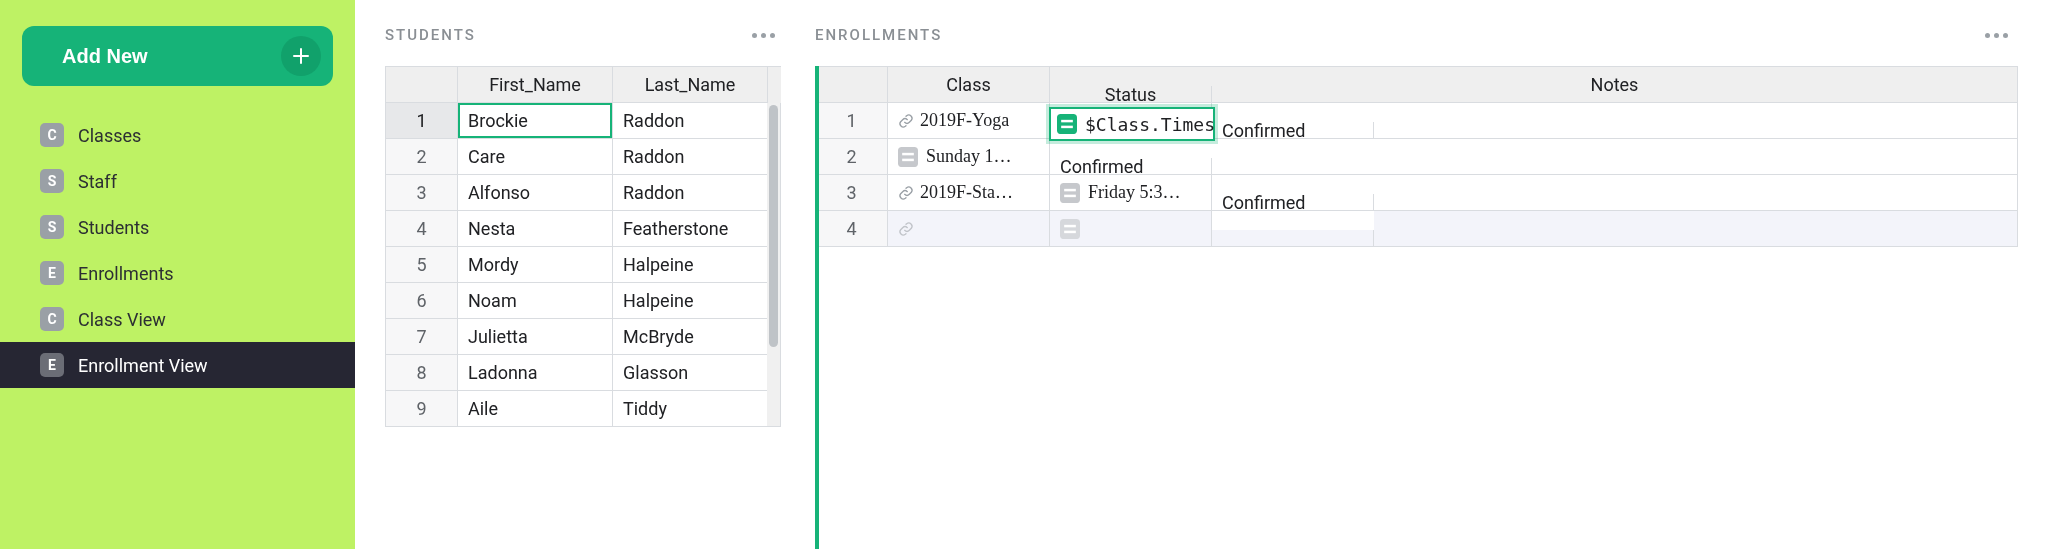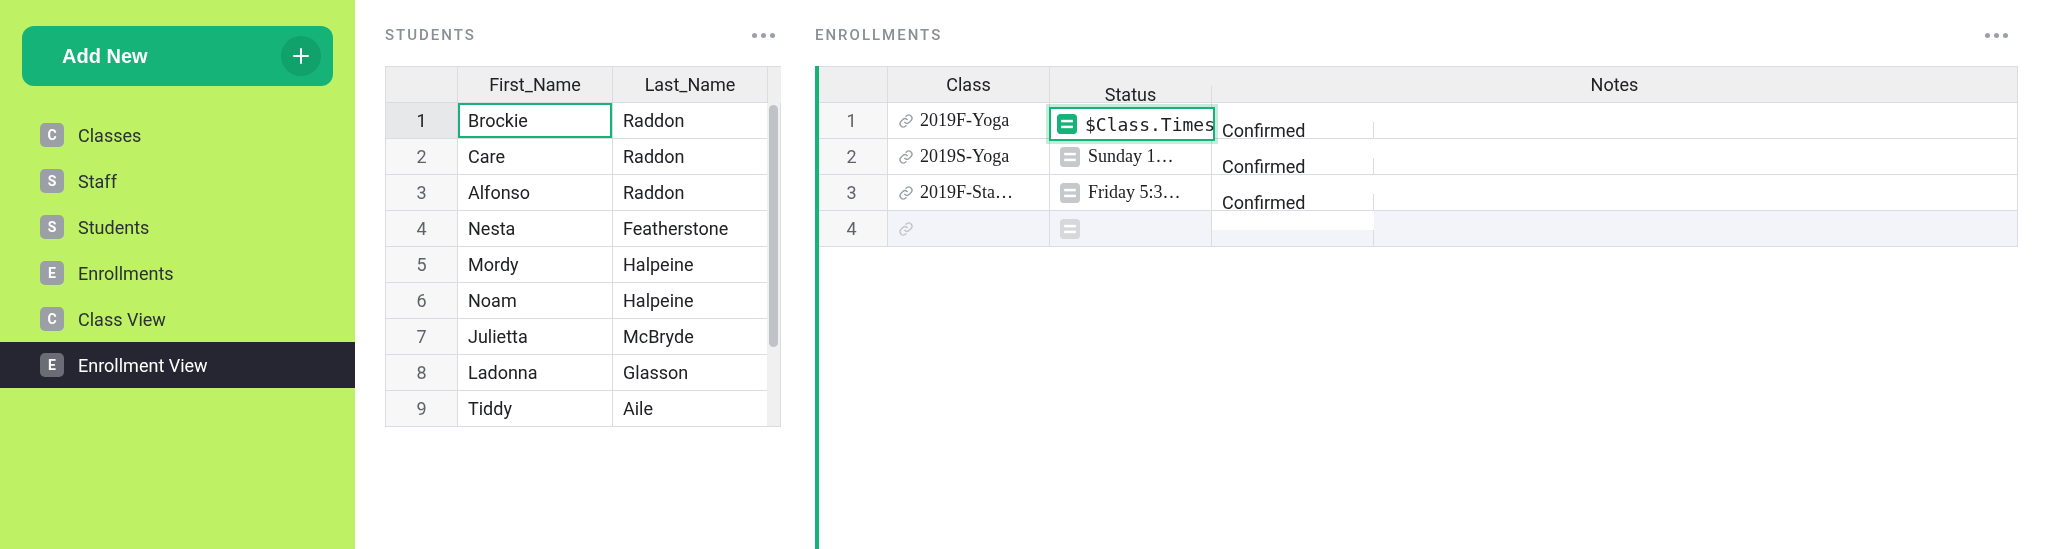--- a/index.html
+++ b/index.html
@@ -305,22 +305,22 @@
           <div class="cell c1">Julietta</div>
           <div class="cell c2">McBryde</div>
         </div>
         <div class="row">
           <div class="cell num">8</div>
           <div class="cell c1">Ladonna</div>
           <div class="cell c2">Glasson</div>
         </div>
         <div class="row">
           <div class="cell num">9</div>
+          <div class="cell c1">Aile</div>
           <div class="cell c2">Tiddy</div>
-          <div class="cell c1">Aile</div>
         </div>
         <div class="vscroll">
             <div class="thumb"></div>
           </div>
       </div>
     </section>
 
     <section class="panel enroll">
       <div class="panel-header">
         <div class="panel-title">ENROLLMENTS</div>
@@ -360,28 +360,20 @@
                 <span>$Class.Times</span>
                 <span class="caret"></span>
               </div>
             </div>
             <div class="cell c3">Confirmed</div>
             <div class="cell c4"></div>
           </div>
 
           <div class="row">
             <div class="cell num">2</div>
-            <div class="cell c1">
-              <span class="reflink">
-                <svg class="ref-icon" viewBox="0 0 24 24" fill="none">
-                    <path d="M10 14a5 5 0 0 0 7 0l3-3a5 5 0 0 0-7-7l-1 1M14 10a5 5 0 0 0-7 0l-3 3a5 5 0 0 0 7 7l1-1" stroke="#9aa0a6" stroke-width="2" stroke-linecap="round"></path>
-                  </svg>
-                <span class="txt">2019S-Yoga</span>
-              </span>
-            </div>
             <div class="cell c2">
               <svg class="green-icon" viewBox="0 0 24 24">
                   <rect width="24" height="24" rx="4" fill="#c6c8cc"></rect>
                   <rect x="5" y="7" width="14" height="3" fill="#fff"></rect>
                   <rect x="5" y="14" width="14" height="3" fill="#fff"></rect>
                 </svg>
               <span class="txt">Sunday 1…</span>
             </div>
             <div class="cell c3">Confirmed</div>
             <div class="cell c4"></div>

